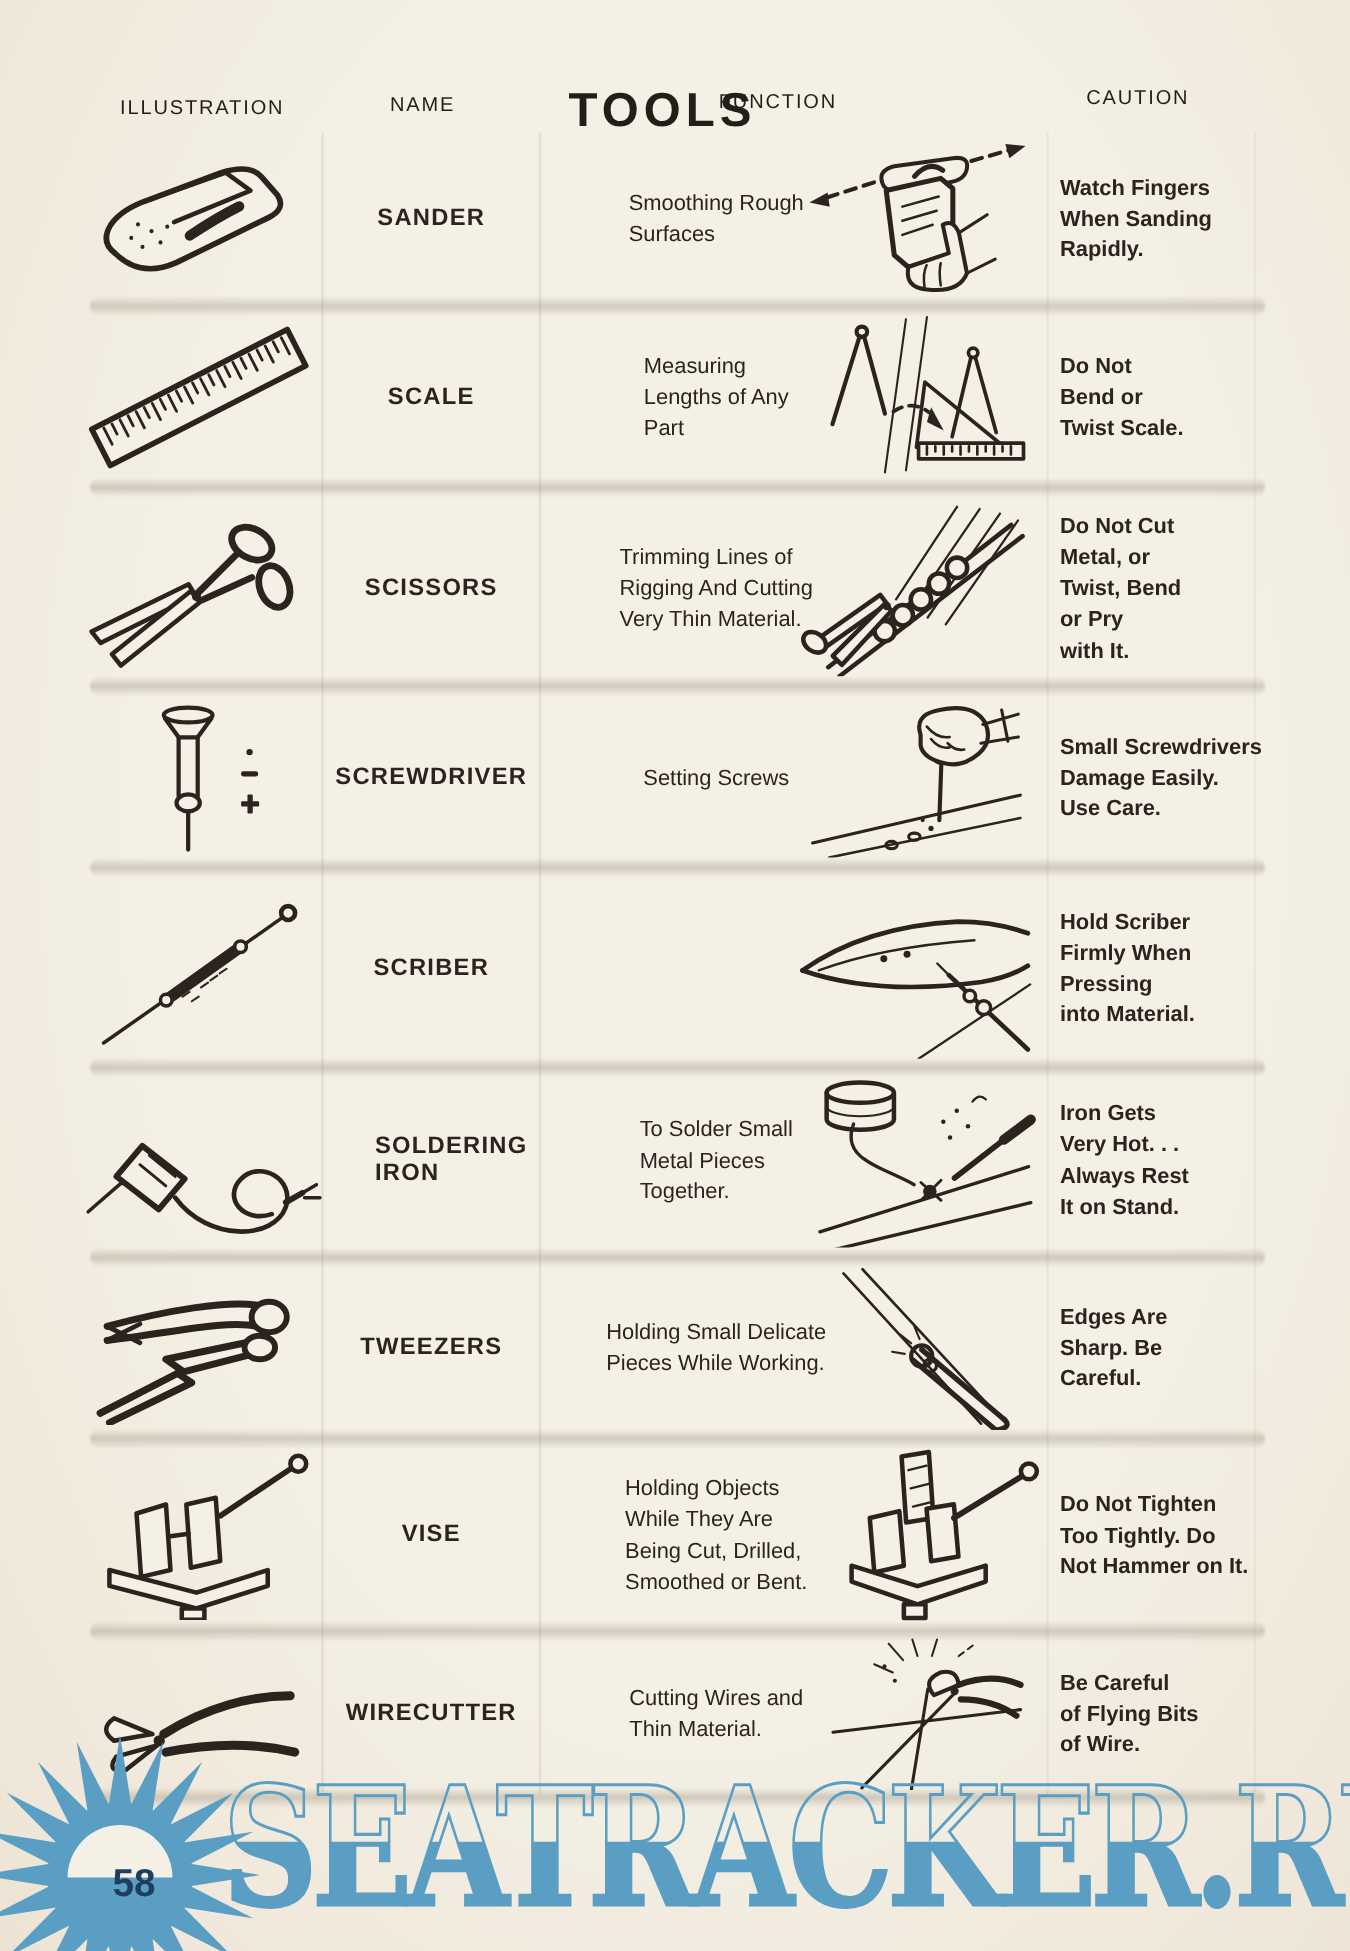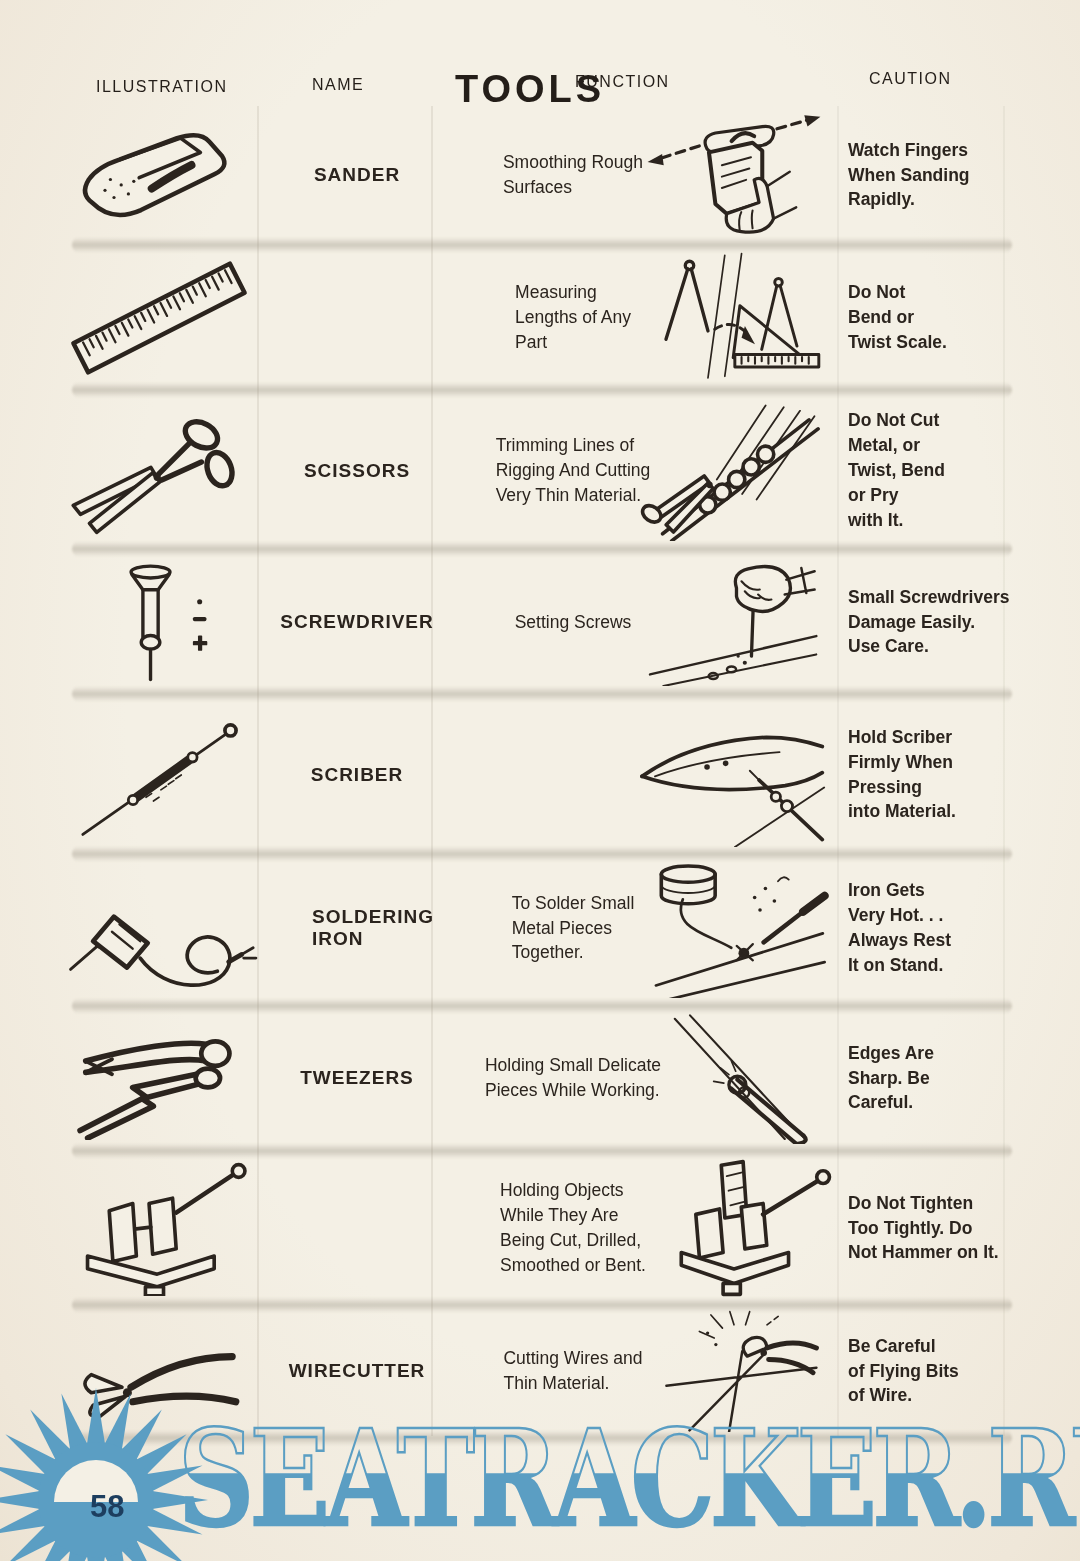--- a/index.html
+++ b/index.html
@@ -16,21 +16,21 @@
   .ch-func{left:575px;top:73px;}
   .ch-caut{left:869px;top:70px;}
   .vline{position:absolute;top:106px;height:1330px;width:2px;background:rgba(120,108,92,0.13);}
   .band{position:absolute;left:72px;width:940px;height:16px;border-radius:8px;
         background:linear-gradient(to bottom, rgba(164,156,140,0), rgba(150,142,126,0.38), rgba(164,156,140,0));
         filter:blur(1px);}
   .row{position:absolute;left:60px;width:946px;}
   .cell{position:absolute;top:0;height:100%;display:flex;flex-direction:column;justify-content:center;}
   .c-ill{left:0;width:198px;align-items:center;}
   .c-name{left:198px;width:174px;align-items:center;text-align:center;
-          font-size:19px;font-weight:700;letter-spacing:1px;margin-left:12px;}
+          font-size:19px;font-weight:700;letter-spacing:1px;}
   .c-name.left{align-items:flex-start;text-align:left;padding-left:42px;width:132px;}
   .c-func{left:388px;width:250px;align-items:center;font-size:17.5px;font-weight:400;line-height:1.42;}
   .c-demo{left:560px;width:228px;align-items:center;}
   .c-caut{left:788px;width:185px;align-items:flex-start;font-size:17.5px;font-weight:700;line-height:1.42;}
   .pre{white-space:pre-line;}
   svg.ink{display:block;}
   svg.ink *{vector-effect:none;}
   .stk{stroke:#2b241e;stroke-linecap:round;stroke-linejoin:round;fill:none;}
   .fil{fill:#2b241e;stroke:none;}
   .pap{fill:#f4f0e5;stroke:#2b241e;stroke-linejoin:round;}
@@ -115,20 +115,23 @@
 
   <div class="row" style="top:252px;height:131px">
     <div class="cell c-ill">
       <svg class="ink" width="190" height="120" viewBox="0 0 210 132">
         <g transform="rotate(-27 105 66)">
           <rect class="pap" stroke-width="5" x="8" y="48" width="194" height="36"></rect>
           <path class="stk" stroke-width="2.5" d="M18 52 V68 M26 52 V62 M34 52 V68 M42 52 V62 M50 52 V68 M58 52 V62 M66 52 V68 M74 52 V62 M82 52 V68 M90 52 V62 M98 52 V68 M106 52 V62 M114 52 V68 M122 52 V62 M130 52 V68 M138 52 V62 M146 52 V68 M154 52 V62 M162 52 V68 M170 52 V62 M178 52 V68 M186 52 V62 M194 52 V68"></path>
         </g>
       </svg>
     </div>
+    <div class="cell c-name">
+        <span class="pre">SCALE</span>
+      </div>
     <div class="cell c-func">
         <span class="pre">Measuring
 Lengths of Any
 Part</span>
       </div>
     <div class="cell c-demo">
       <svg class="ink" width="220" height="148" viewBox="0 0 230 156">
         <path class="stk" stroke-width="2" d="M104 4 L84 150 M124 2 L104 148"></path>
         <circle class="pap" stroke-width="4" cx="62" cy="16" r="5"></circle>
         <path class="stk" stroke-width="4" d="M60 20 L34 104 M64 20 L84 94"></path>
@@ -359,20 +362,23 @@
       <svg class="ink" width="190" height="136" viewBox="0 0 210 150">
         <path class="stk" stroke-width="5" d="M124 58 L190 14"></path>
         <circle class="pap" stroke-width="4" cx="193" cy="12" r="7"></circle>
         <path class="pap" stroke-width="4" d="M50 56 L76 48 L80 106 L54 112 Z"></path>
         <path class="pap" stroke-width="4" d="M94 48 L120 42 L124 98 L98 104 Z"></path>
         <path class="stk" stroke-width="4" d="M80 76 L96 74"></path>
         <path class="pap" stroke-width="4" d="M26 106 L103 126 L166 106 L166 120 L103 140 L26 120 Z"></path>
         <rect class="pap" stroke-width="4" x="90" y="140" width="20" height="10"></rect>
       </svg>
     </div>
+    <div class="cell c-name">
+        <span class="pre">VISE</span>
+      </div>
     <div class="cell c-func">
         <span class="pre">Holding Objects
 While They Are
 Being Cut, Drilled,
 Smoothed or Bent.</span>
       </div>
     <div class="cell c-demo">
       <svg class="ink" width="210" height="146" viewBox="0 0 220 154">
         <path class="pap" stroke-width="4" d="M96 8 L120 4 L124 62 L100 66 Z"></path>
         <path class="stk" stroke-width="2" d="M102 20 L118 16 M104 36 L120 32 M106 52 L122 48"></path>

